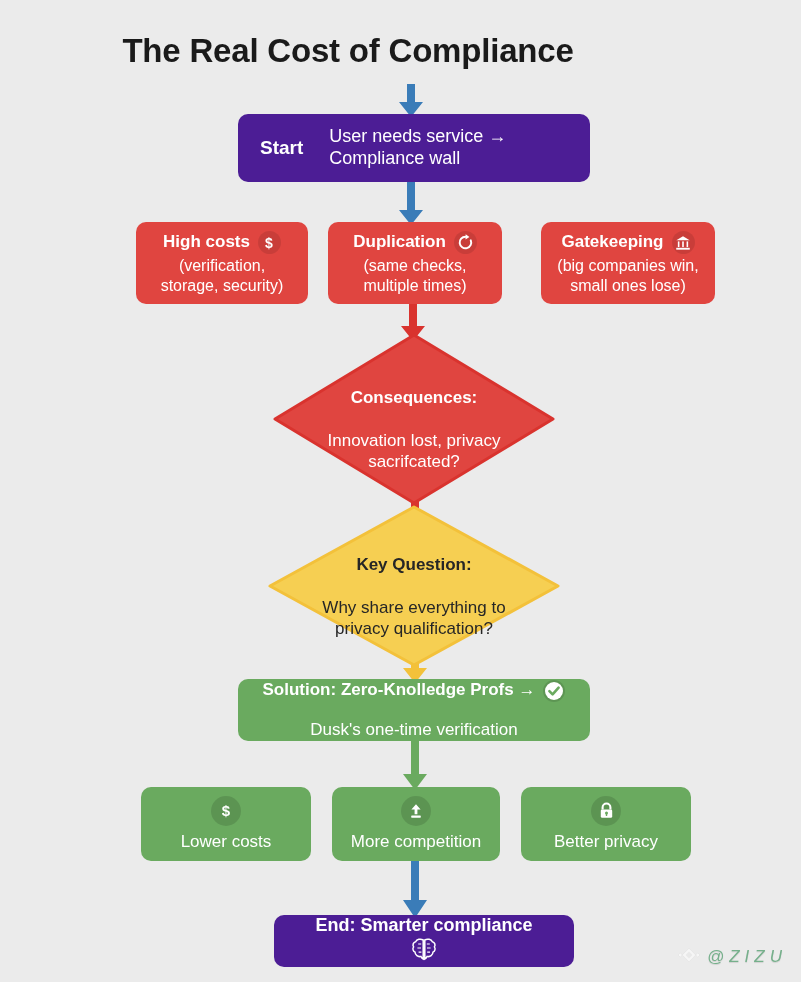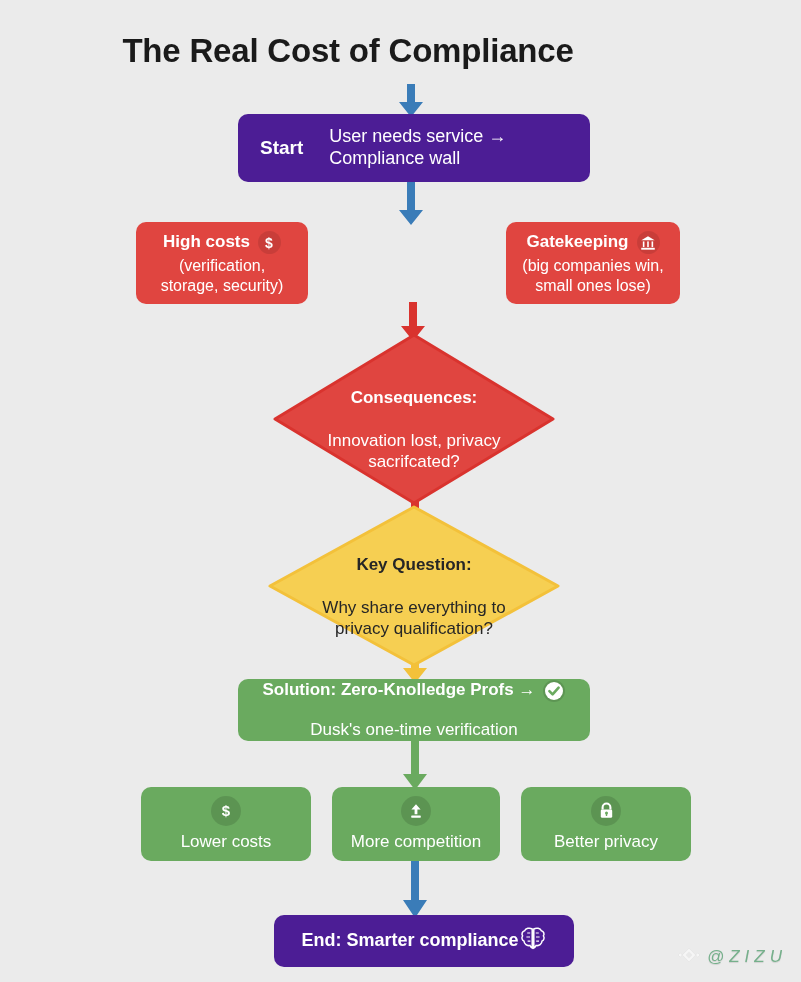--- a/index.html
+++ b/index.html
@@ -70,21 +70,21 @@
   }
 
   
   .prob {
     width: 172px; height: 82px;
     top: 222px;
     padding: 16px 8px;
   }
   .prob-1 { left: 136px; }
   .prob-2 { left: 328px; width: 174px; }
-  .prob-3 { left: 506px; width: 174px; }
+  .prob-3 { left: 541px; width: 174px; }
 
   .prob-head {
     display: flex;
     align-items: center;
     justify-content: center;
     gap: 8px;
     font-size: 17px;
     font-weight: bold;
     margin-bottom: 2px;
   }
@@ -193,21 +193,21 @@
     justify-content: center;
   }
   .benefit-label {
     font-size: 17px;
   }
 
   
   .end-box {
     left: 274px; top: 915px;
     width: 300px; height: 52px;
-    flex-direction: row;
+    flex-direction: column;
   }
   .end-label {
     font-size: 18px;
     font-weight: bold;
   }
 
   
   .connector {
     position: absolute;
     z-index: 0;
@@ -278,20 +278,33 @@
       <span class="icon-badge">
         <svg width="14" height="16" viewBox="0 0 14 16">
           <text x="7" y="13" font-family="Liberation Sans, sans-serif" font-size="14" font-weight="bold" fill="#ffffff" text-anchor="middle">$</text>
         </svg>
       </span>
     </div>
     <div class="prob-sub">(verification,
 storage, security)</div>
   </div>
 
+  <div class="node node-red prob prob-2">
+    <div class="prob-head">
+      <span>Duplication</span>
+      <span class="icon-badge">
+        <svg width="17" height="17" viewBox="0 0 20 20">
+          <path d="M10 3.2 A6.8 6.8 0 1 0 16.2 7.4" fill="none" stroke="#ffffff" stroke-width="2.3" stroke-linecap="round"></path>
+          <path d="M10.2 0.2 L14.6 3.4 L10.0 6.4 Z" fill="#ffffff"></path>
+        </svg>
+      </span>
+    </div>
+    <div class="prob-sub">(same checks,
+multiple times)</div>
+  </div>
 
   <div class="node node-red prob prob-3">
     <div class="prob-head">
       <span>Gatekeeping</span>
       <span class="icon-badge">
         <svg width="16" height="16" viewBox="0 0 18 18">
           <path d="M9 1.5 L16.5 6 H1.5 Z" fill="#ffffff"></path>
           <rect x="3.2" y="7.2" width="1.8" height="6.4" fill="#ffffff"></rect>
           <rect x="8.1" y="7.2" width="1.8" height="6.4" fill="#ffffff"></rect>
           <rect x="13" y="7.2" width="1.8" height="6.4" fill="#ffffff"></rect>

